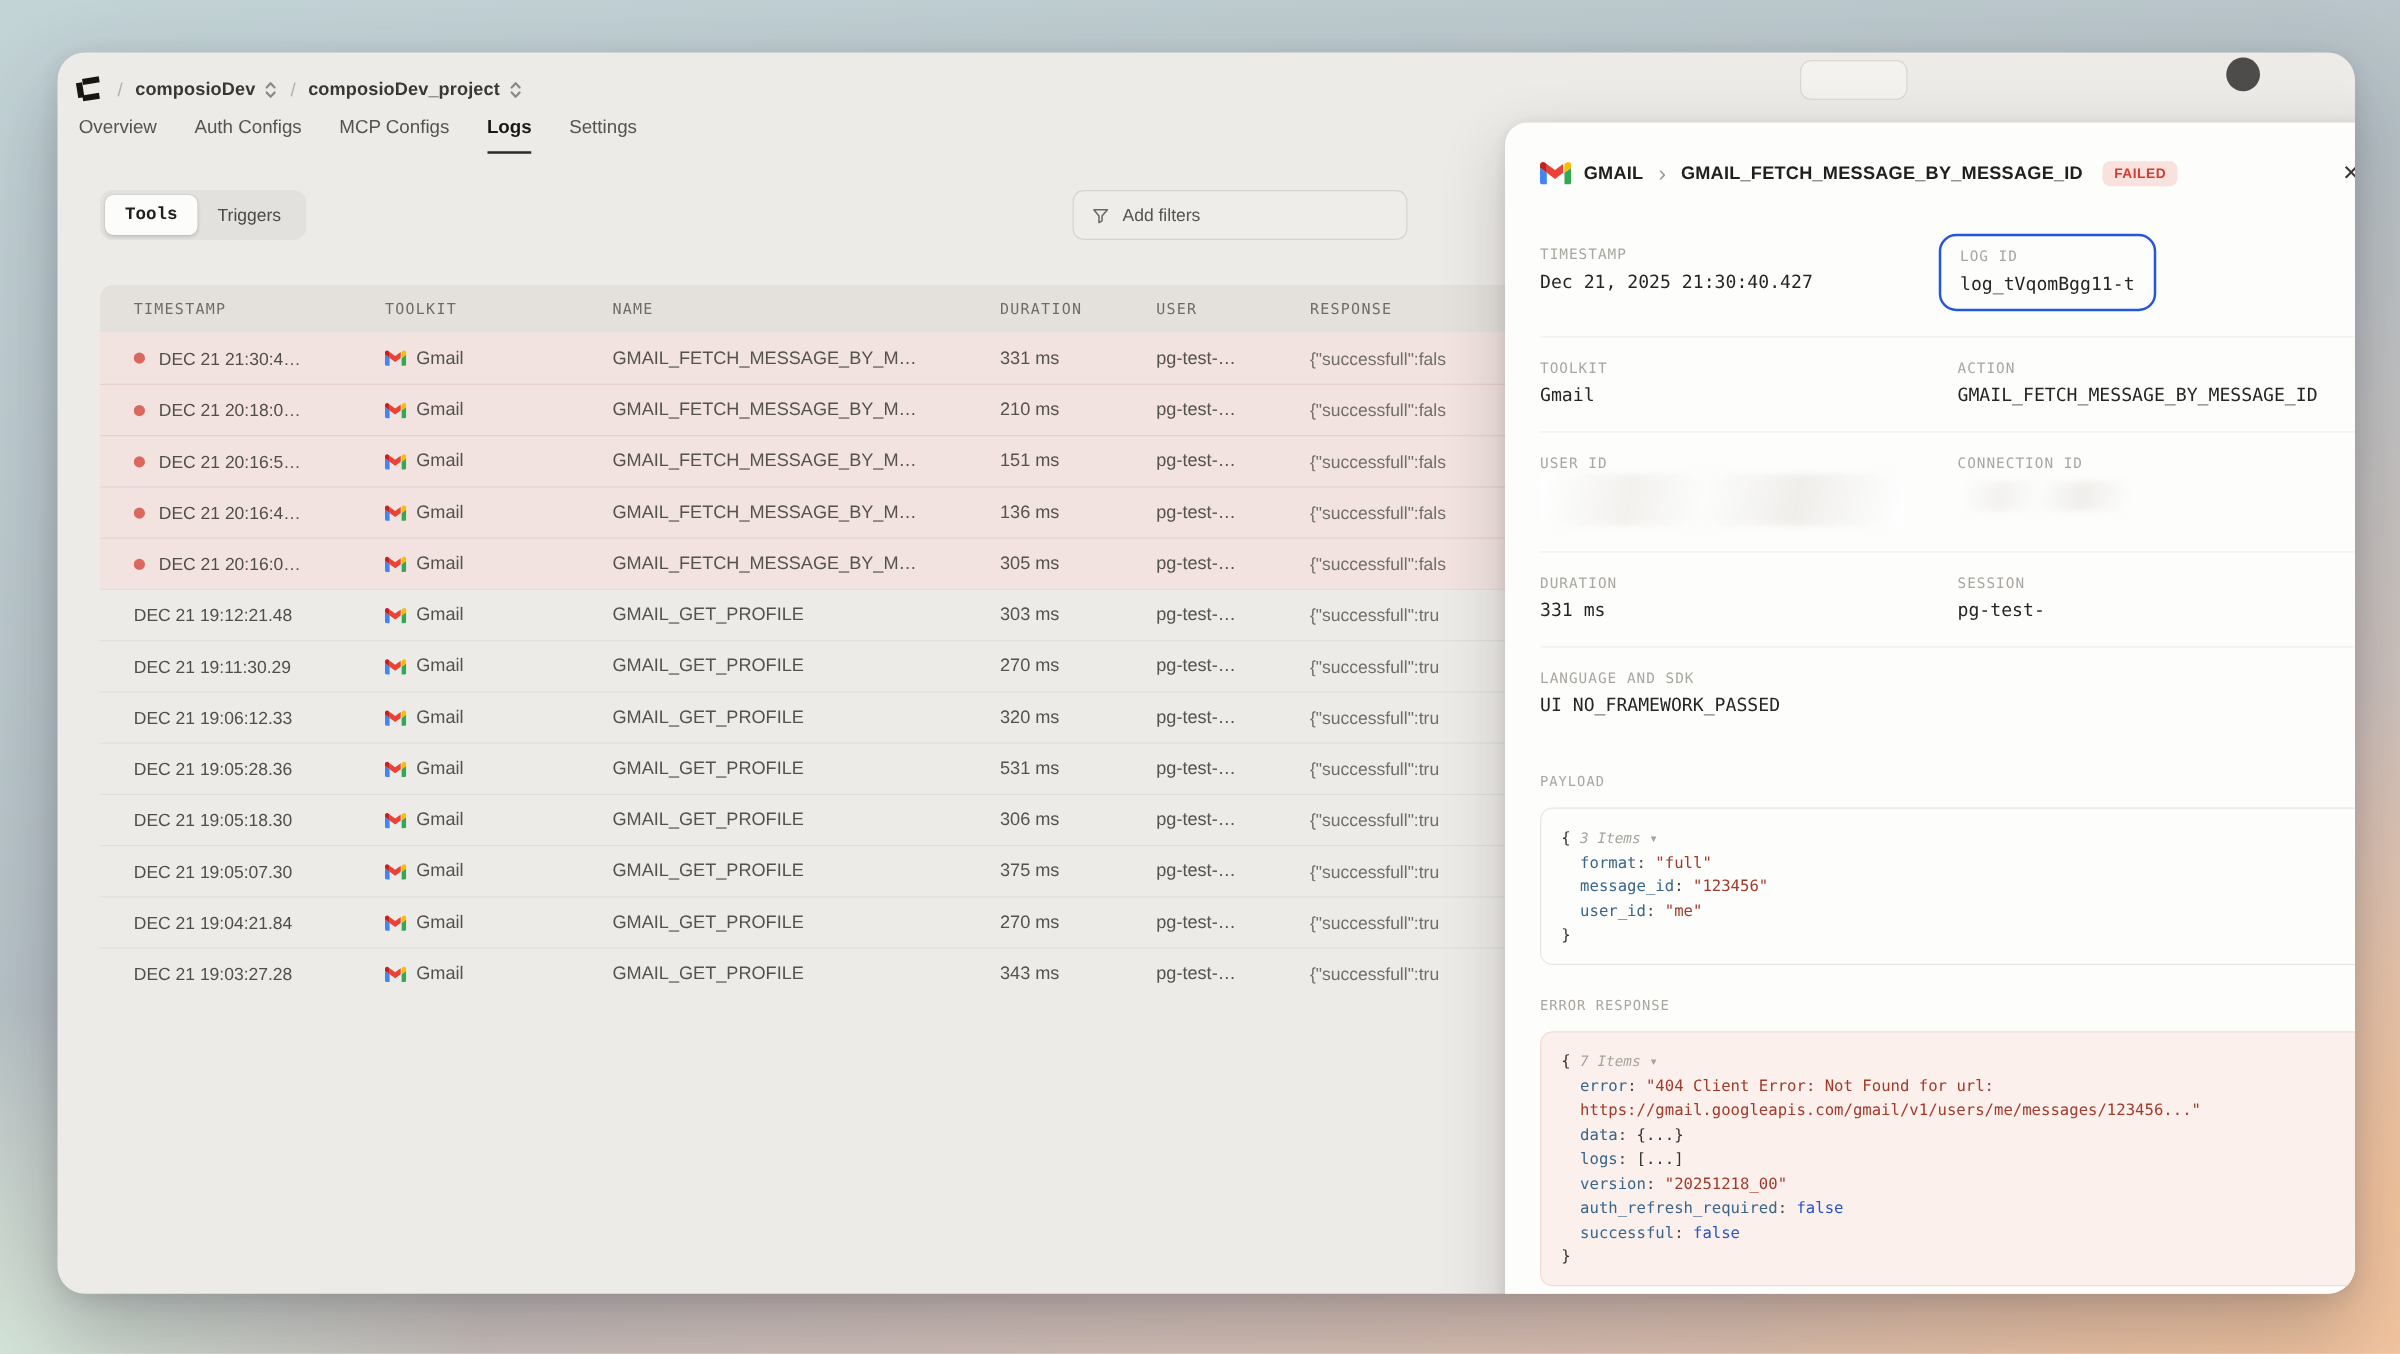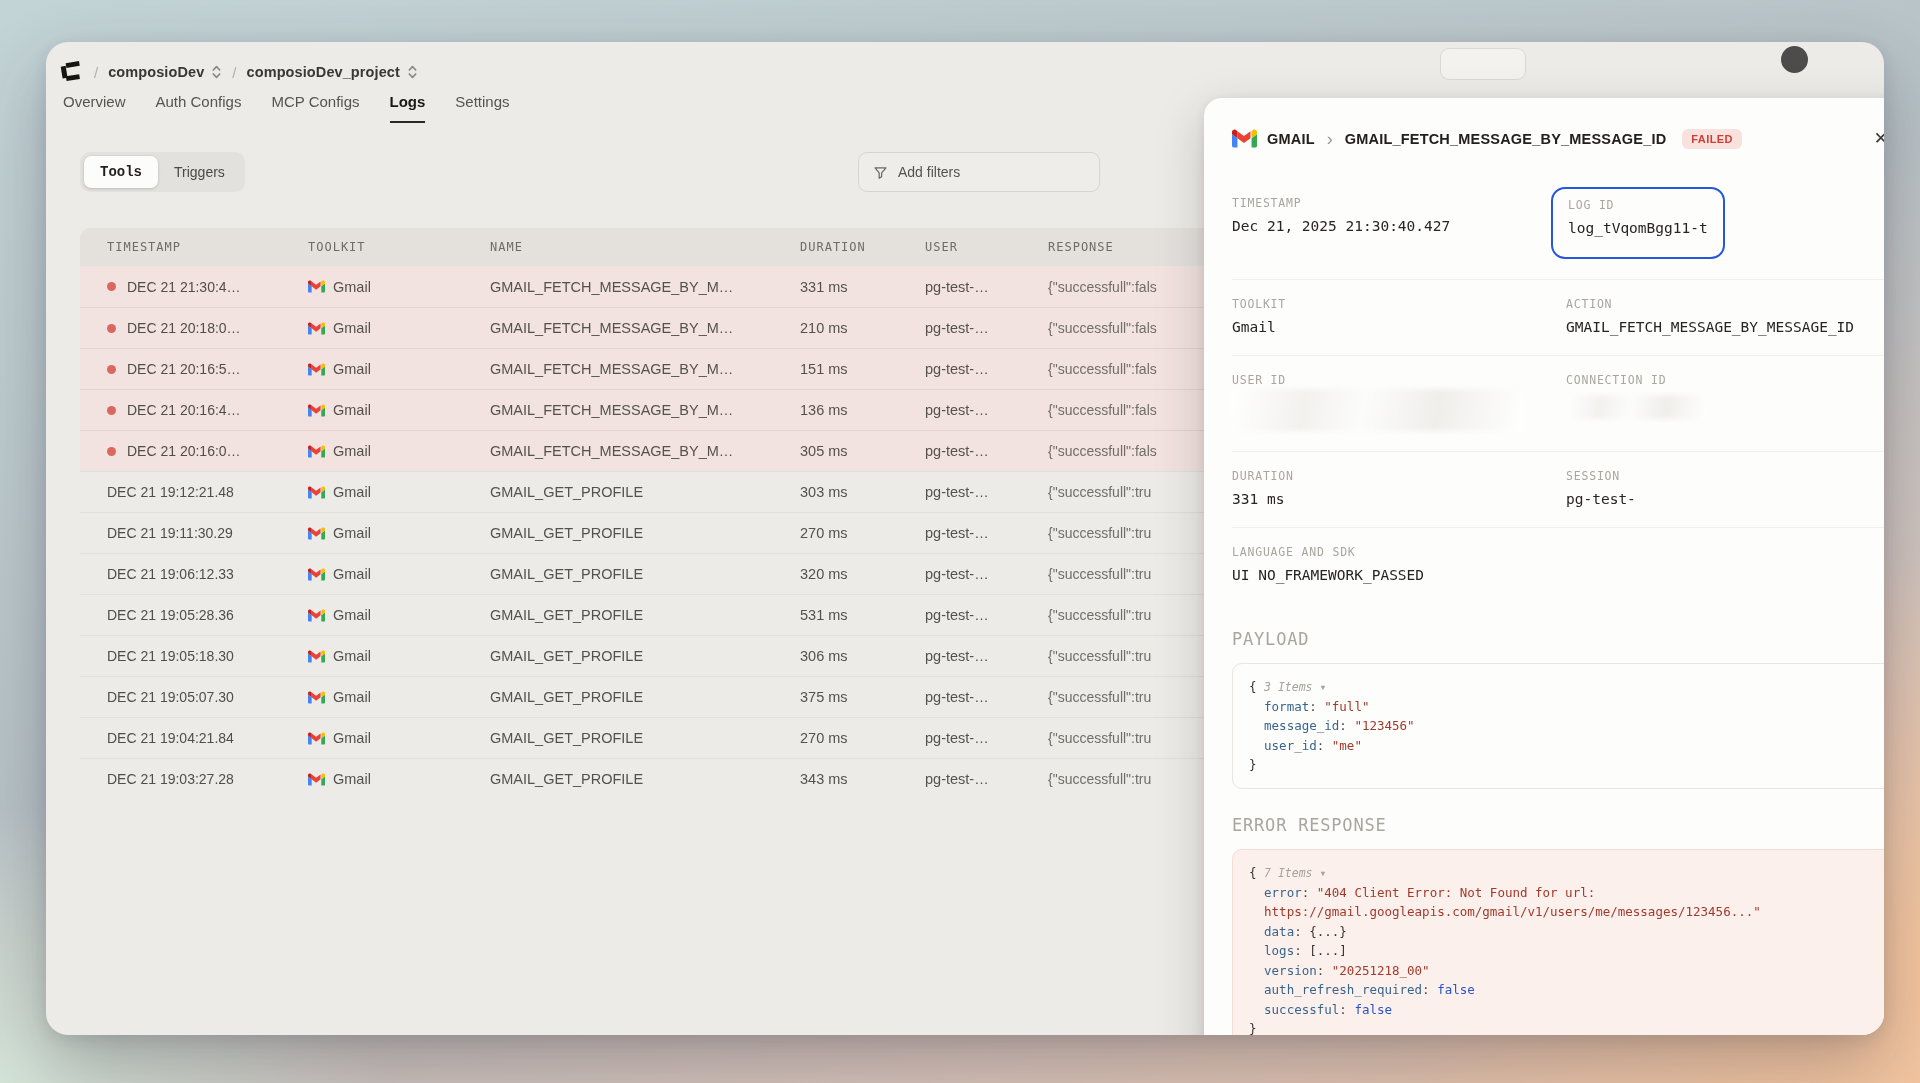--- a/index.html
+++ b/index.html
@@ -24,21 +24,21 @@
   .crumb { font-size:14.5px; font-weight:bold; color:#3a3733; letter-spacing:.1px; display:flex; align-items:center; gap:7px; cursor:pointer; }
   .selector-icon { width:11px; height:16px; }
   
   .tabs { display:flex; gap:30px; padding-left:17px; height:44px; align-items:center; }
   .tab { font-size:15px; color:#57544e; padding-bottom:11px; border-bottom:2.5px solid transparent; cursor:pointer; }
   .tab.active { color:#191816; font-weight:bold; border-bottom-color:#2b2926; }
   
   .seg-control { position:absolute; left:34px; top:110px; background:#e3e1dd; border-radius:10px; padding:4px; display:flex; height:40px; }
   .seg { font-size:14px; color:#4c4944; padding:0 16px; display:flex; align-items:center; border-radius:7px; cursor:pointer; }
   .seg.active { background:#fcfcfb; color:#211f1c; font-weight:bold; box-shadow:0 1px 3px rgba(0,0,0,.14), 0 0 0 .5px rgba(0,0,0,.05);font-family:Liberation Mono, monospace; }
-  .filter-btn { position:absolute; left:812px; top:110px; width:242px; height:40px; border:1px solid #d7d4cf; background:#eeedea;
+  .filter-btn { position:absolute; left:812px; top:110px; width:268px; height:40px; border:1px solid #d7d4cf; background:#eeedea;
     border-radius:9px; display:flex; align-items:center; gap:10px; padding:0 14px; font-size:14px; color:#56534d; cursor:pointer; }
   
   .logtable { position:absolute; left:34px; top:186px; width:1790px; }
   .thead, .trow { display:grid; grid-template-columns:201px 182px 310px 125px 123px 1fr; padding-left:27px; align-items:center; }
   .thead { background:#e4e1dd; border-radius:10px 10px 0 0; height:38px;
     font-family:"DejaVu Sans Mono", monospace; font-size:12px; letter-spacing:1px; color:#6f6c66; }
   .trow { height:41px; border-top:1px solid rgba(0,0,0,.05); cursor:pointer; }
   .trow:first-of-type { border-top:none; }
   .trow.failed { background:#f2e3e0; border-top-color:rgba(150,80,70,.12); }
   .cell { overflow:hidden; white-space:nowrap; }
@@ -60,26 +60,26 @@
   .ph-sep { color:#9b9893; font-size:18px; line-height:1; padding:0 2px; }
   .ph-action { font-size:14.5px; font-weight:bold; color:#22201d; letter-spacing:.2px; }
   .badge-failed { background:#f9e2de; color:#ce3e34; font-size:11px; font-weight:bold; letter-spacing:.4px;
     padding:4px 9px; border-radius:6px; margin-left:6px; }
   .panel-close { margin-left:auto; font-size:17px; color:#3b3936; cursor:pointer; padding:4px 6px; }
   .panel-body { padding:10px 28px 0; }
   .frow { display:grid; grid-template-columns:334px 1fr; padding:17px 0 20px; border-bottom:1px solid #f1efec; }
   .frow.nob { border-bottom:none; }
   .flabel { font-family:"DejaVu Sans Mono", monospace; font-size:11.5px; letter-spacing:.8px; color:#a9a6a0; }
   .fvalue { font-family:"DejaVu Sans Mono", monospace; font-size:14.5px; color:#272522; margin-top:8px; }
-  .hl-box { display:inline-block; border:2.5px solid #2457dd; border-radius:14px; padding:9px 15px 21px; margin:-9px 0 0 -15px; }
+  .hl-box { display:inline-block; border:2.5px solid #2457dd; border-radius:14px; padding:9px 15px 11px; margin:-9px 0 0 -15px; }
   .redact { border-radius:4px; filter:blur(2.5px);
     background:linear-gradient(100deg,#ffffff 0%,#f2f1ee 25%,#fcfcfb 45%,#efeeeb 70%,#ffffff 100%); }
   .redact-sm { width:142px; height:24px; margin-top:8px; }
   .redact-lg { width:292px; height:42px; margin-top:2px; }
-  .sect-label { font-family:"DejaVu Sans Mono", monospace; font-size:17px; letter-spacing:.8px; color:#a9a6a0; margin-top:26px; }
+  .sect-label { font-family:"DejaVu Sans Mono", monospace; font-size:11px; letter-spacing:.8px; color:#a9a6a0; margin-top:26px; }
   .json-box { margin-top:14px; border:1px solid #e9e6e2; border-radius:10px; padding:13px 16px; background:#fdfdfc; }
   .json-box.error { background:#fcf0ed; border-color:#f2dcd5; }
   .json-line { font-family:"DejaVu Sans Mono", monospace; font-size:12.5px; line-height:1.56; white-space:pre; }
   .j-brace { color:#33312e; }
   .j-plain { color:#4a4846; }
   .j-key   { color:#39658a; }
   .j-str   { color:#a23a2b; }
   .j-bool  { color:#2953c8; }
   .j-meta  { color:#a6a39d; font-style:italic; font-size:11.5px; }
 </style>

